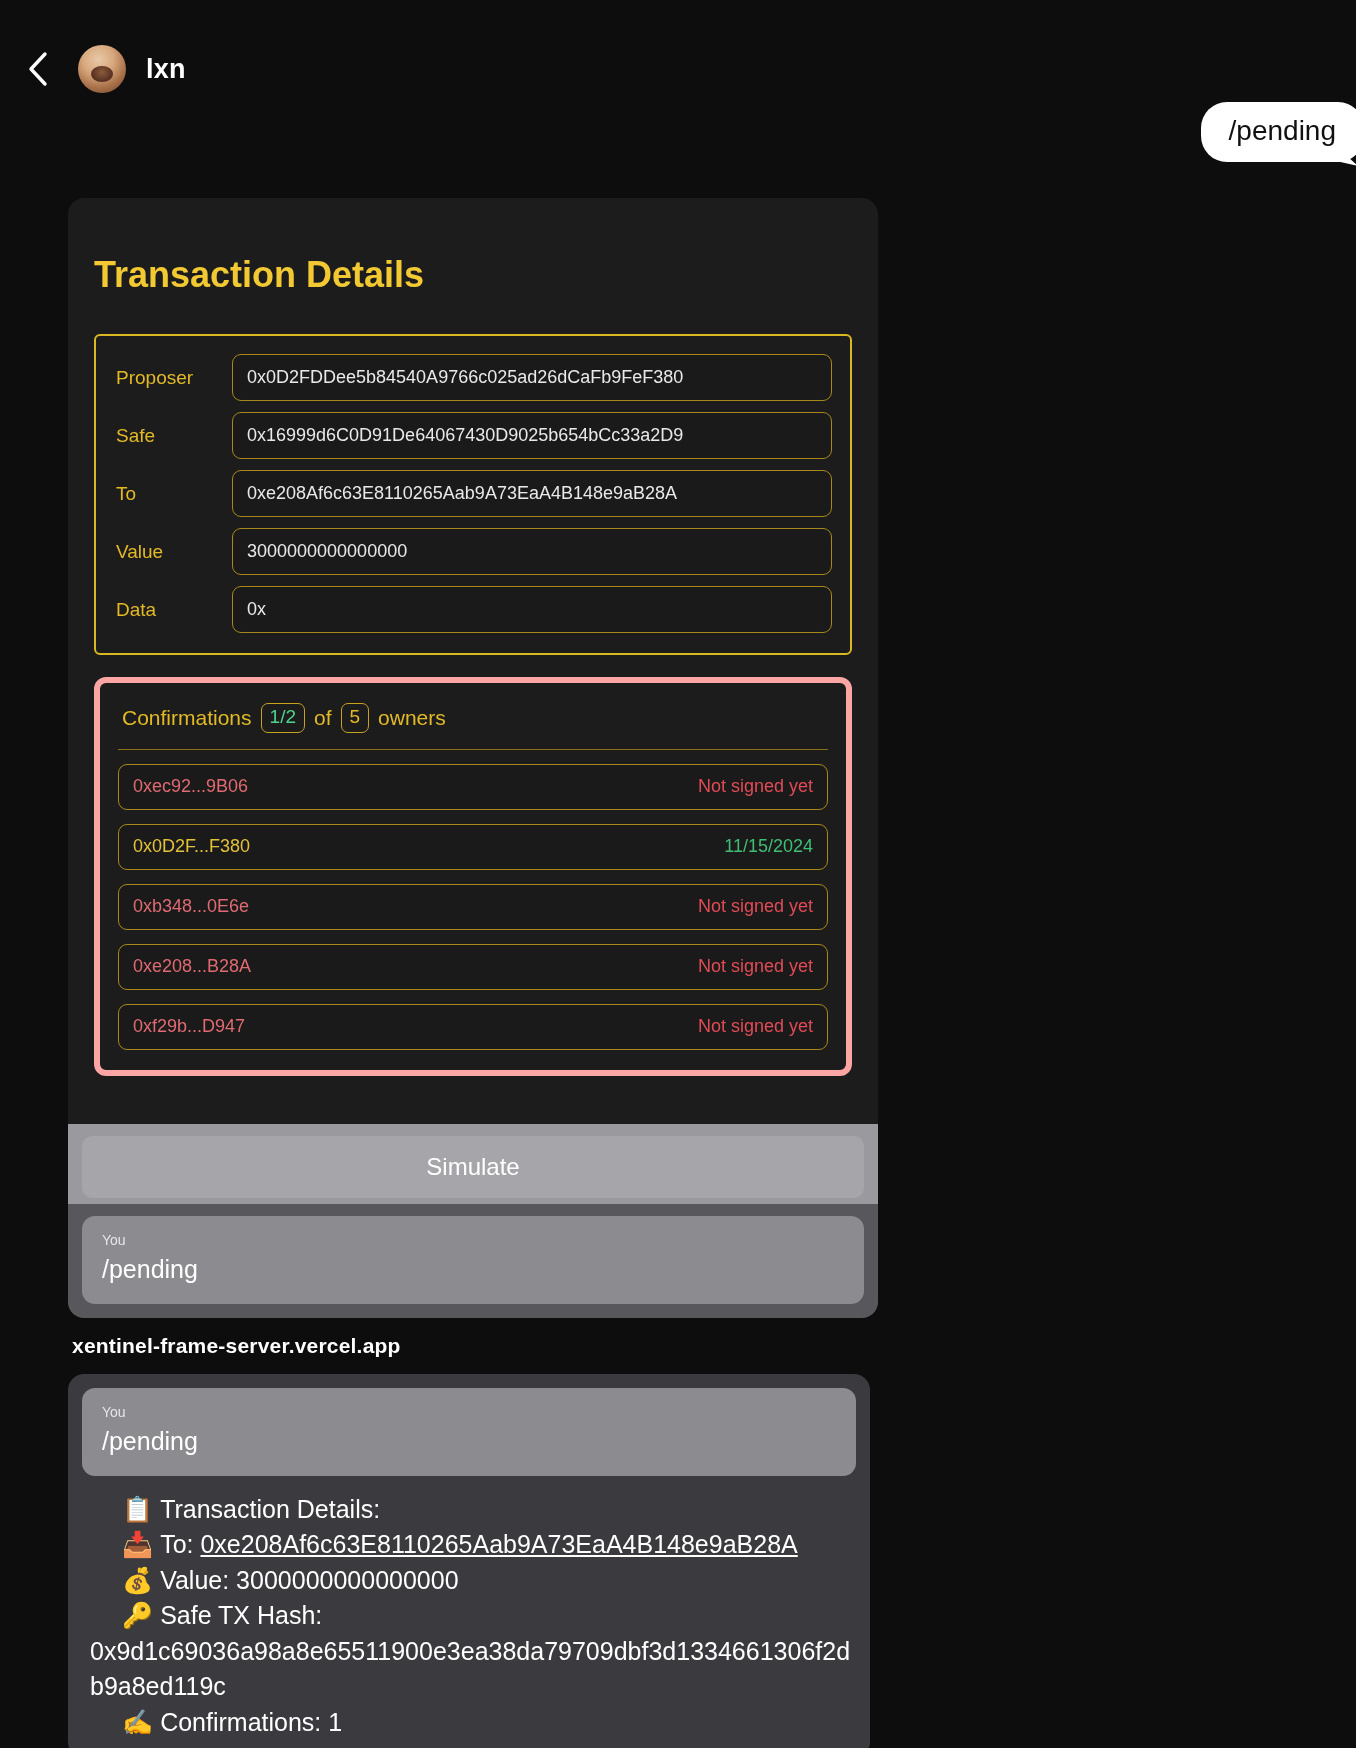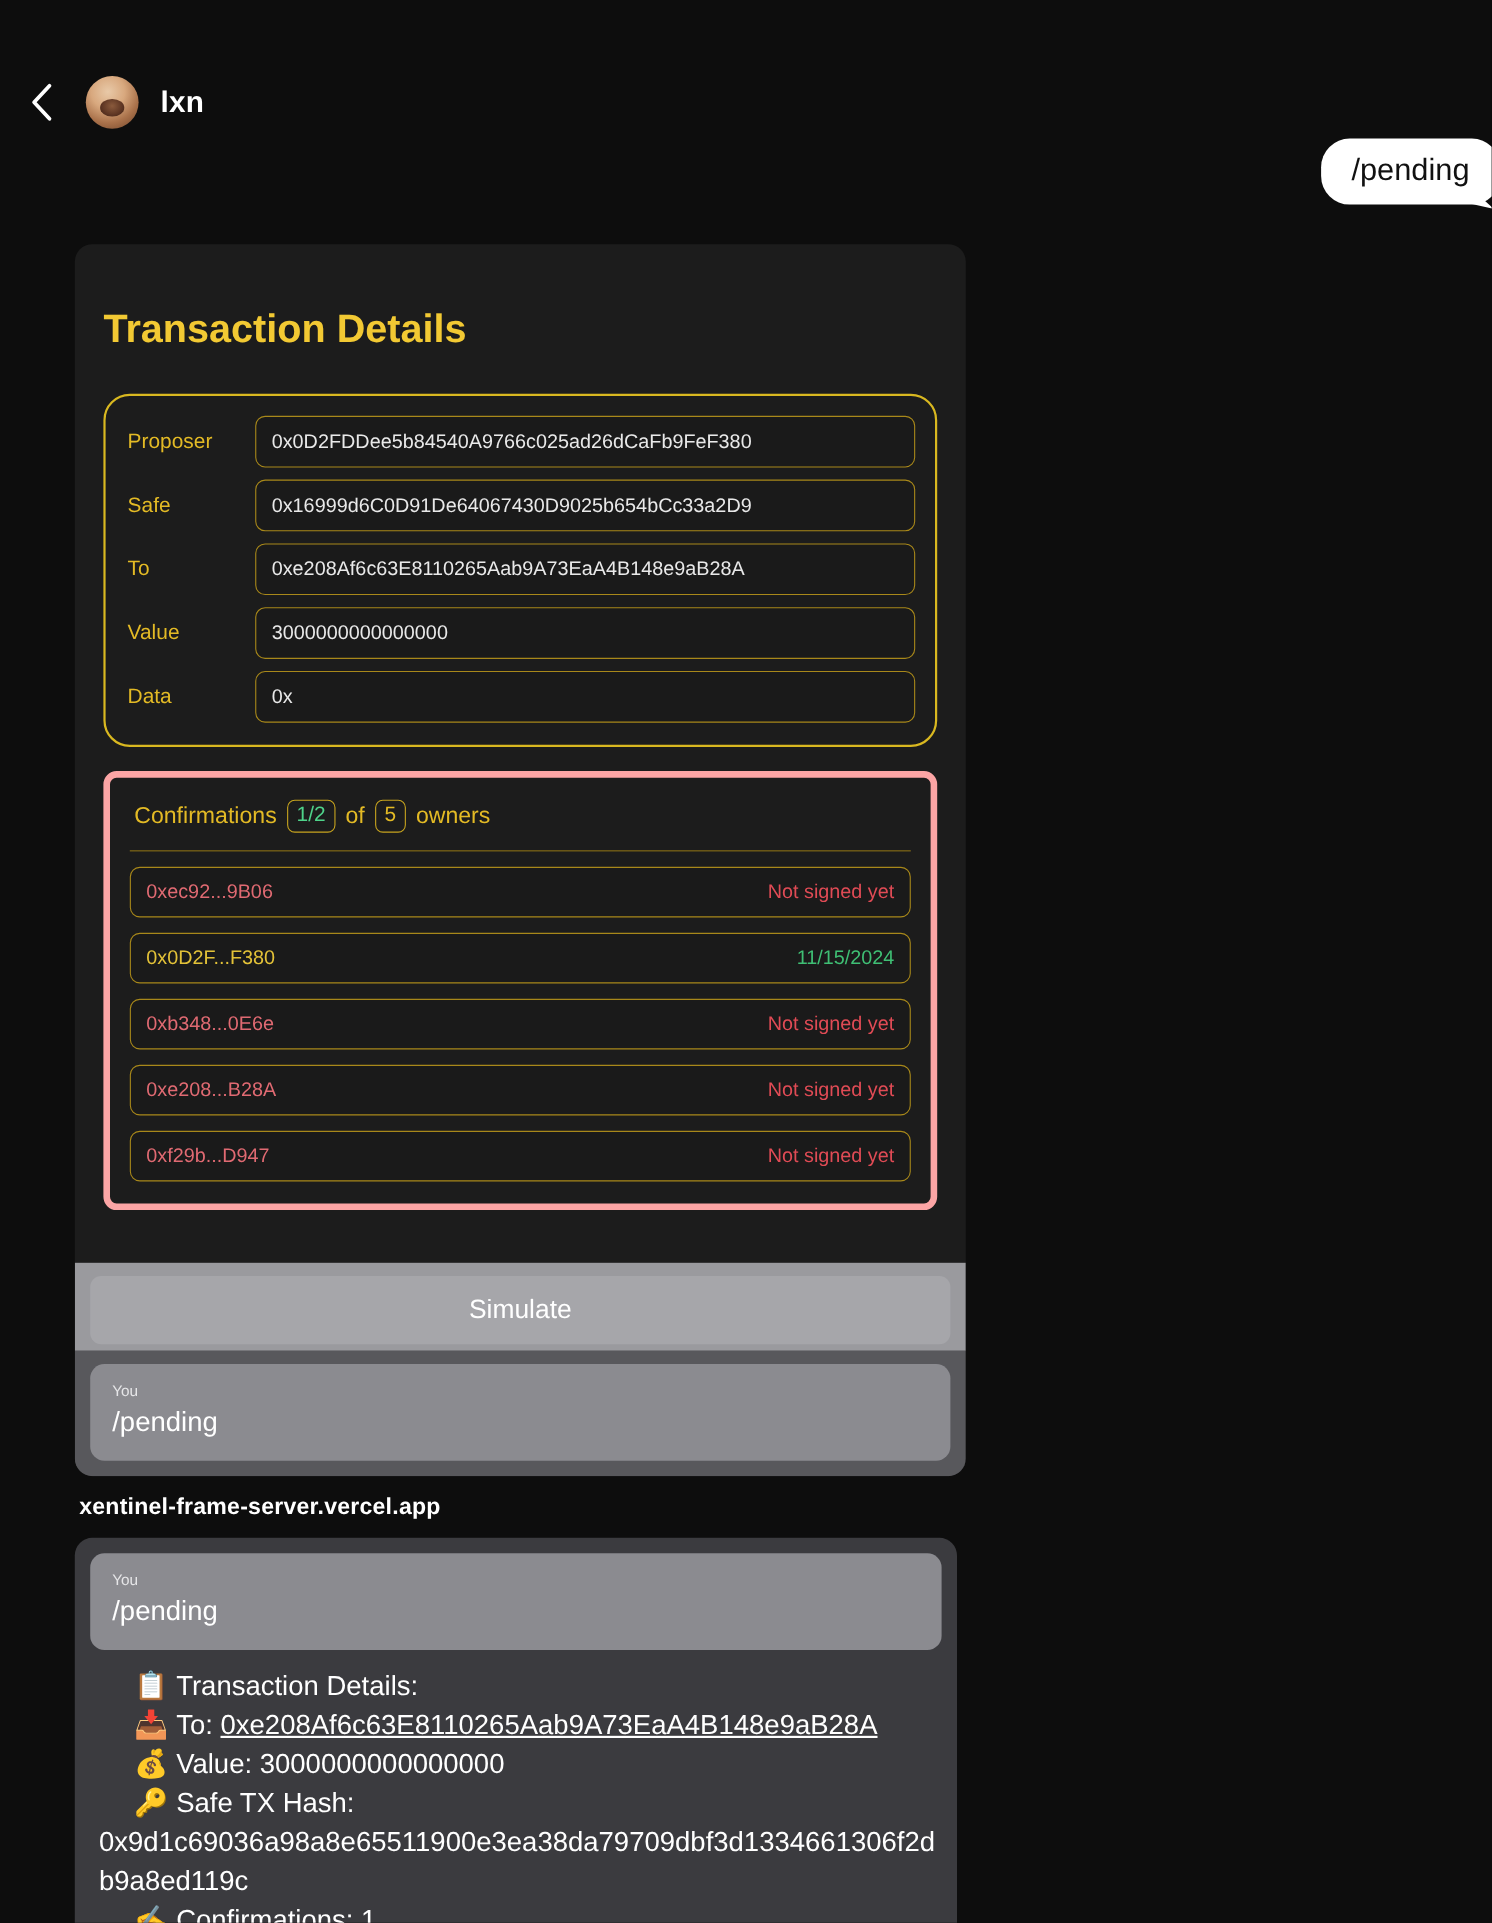--- a/index.html
+++ b/index.html
@@ -12,21 +12,20 @@
     overflow: hidden;
   }
 
   
   .header {
     display: flex;
     align-items: center;
     gap: 20px;
     padding: 30px 0 0 18px;
     height: 108px;
-    margin-top: 24px;
   }
   .back-chevron {
     width: 40px; height: 40px;
     display: flex; align-items: center; justify-content: center;
     cursor: pointer;
   }
   .back-chevron svg { display: block; }
   .avatar {
     width: 48px; height: 48px;
     border-radius: 50%;
@@ -88,21 +87,21 @@
   .tx-title {
     color: #f2c933;
     font-size: 36px;
     font-weight: 700;
     margin: 0 0 38px 0;
   }
 
   
   .panel {
     border: 2px solid #d9b820;
-    border-radius: 24px;
+    border-radius: 6px;
     padding: 18px 18px 20px 18px;
   }
   .field-row {
     display: flex;
     align-items: center;
     margin-bottom: 11px;
   }
   .field-row:last-child { margin-bottom: 0; }
   .field-label {
     color: #e3ba25;

